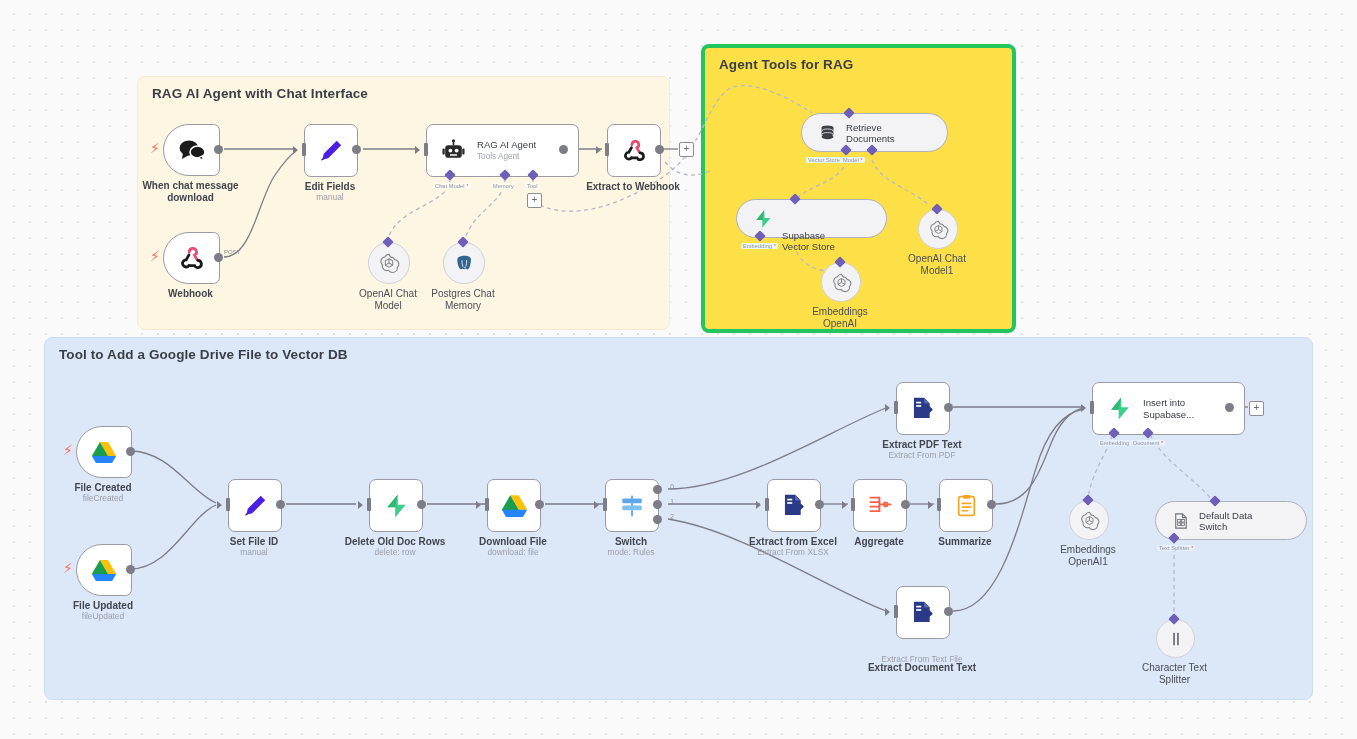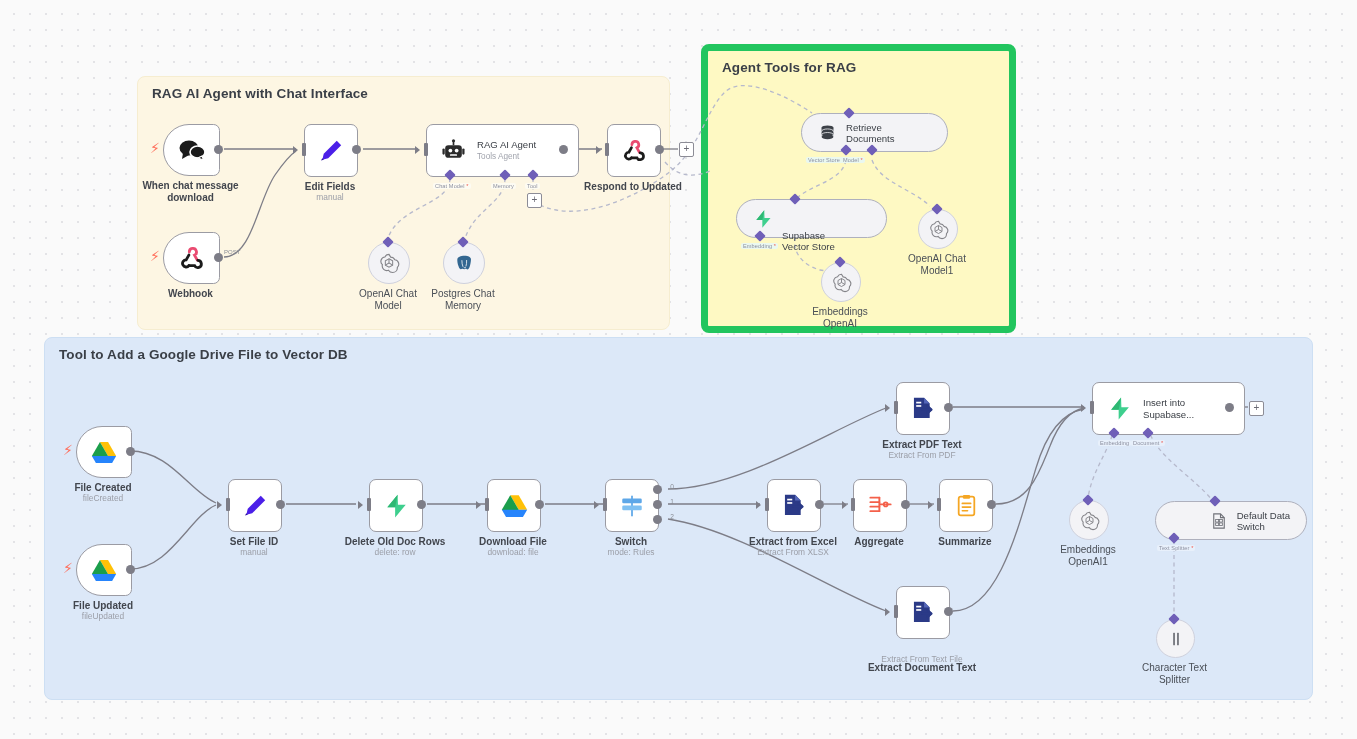--- a/index.html
+++ b/index.html
@@ -13,21 +13,21 @@
   }
   #canvas{position:absolute;inset:0;}
 
   
   .sticky{position:absolute;border-radius:8px;box-sizing:border-box;}
   .sticky .sticky-title{
     position:absolute;left:14px;top:9px;
     font-size:13.5px;font-weight:600;color:#3a3f47;letter-spacing:.1px;
   }
   .sticky.yellow{background:#fdf6e3;border:1px solid #f6edd0;}
-  .sticky.green {background:#fef9c3;border:7px solid #22c55e;}
+  .sticky.green {background:#fde047;border:4px solid #22c55e;}
   .sticky.blue  {background:#dce8f8;border:1px solid #cddff3;}
 
   
   svg.edges{position:absolute;left:0;top:0;width:1357px;height:739px;overflow:visible;pointer-events:none;}
   .edge{fill:none;stroke:#7d7d87;stroke-width:1.3;}
   .edge-ai{fill:none;stroke:#b6b9cc;stroke-width:1.3;stroke-dasharray:4 3.5;}
 
   
   .node{position:absolute;box-sizing:border-box;}
 
@@ -230,21 +230,21 @@
     <div class="nbox" style="width:52px;height:51px;">
       <svg class="icon" width="25" height="25" viewBox="0 0 24 24">
         <path d="M9.5 6.5a3.3 3.3 0 1 1 4.8 2.9l2.6 4.6" fill="none" stroke="#ea4b71" stroke-width="2.6" stroke-linecap="round"></path>
         <path d="M17.4 14.2a3.3 3.3 0 1 1-3 4.8H9.2" fill="none" stroke="#1b1b1b" stroke-width="2.6" stroke-linecap="round"></path>
         <path d="M9.2 19a3.3 3.3 0 1 1-2.6-5.3l2.5-4.4" fill="none" stroke="#1b1b1b" stroke-width="2.6" stroke-linecap="round"></path>
       </svg>
     </div>
     <span class="arrow-in" style="left:-11px;top:21.5px;"></span>
     <span class="port-in" style="left:-2px;top:19px;"></span>
     <span class="port-out" style="right:-4.5px;top:21px;"></span>
-    <div class="nlabel" style="top:57px;">Respond to Updated</div>
+    <div class="nlabel" style="top:57px;">Extract to Webhook</div>
   </div>
   <div class="plusbtn" style="left:679px;top:142px;">+</div>
 
   <div class="node" style="left:368px;top:242px;width:40px;height:40px;">
     <div class="ncircle" style="width:40px;height:40px;">
       <svg class="icon" width="22" height="22" viewBox="0 0 24 24">
         <path d="M12 2.6c-2 0-3.7 1.1-4.5 2.8-1.9.2-3.5 1.5-4.1 3.3-.6 1.9 0 3.9 1.4 5.1-.5 1.8 0 3.8 1.4 5.1 1.4 1.3 3.4 1.7 5.2 1 1 1.5 2.7 2.5 4.6 2.5 2.8 0 5.1-2.2 5.1-5 0-.2 0-.4 0-.6 1.4-1.3 1.9-3.3 1.3-5.1-.6-1.8-2.2-3.1-4.1-3.3-.8-1.7-2.5-2.8-4.5-2.8z" fill="none" stroke="#848489" stroke-width="1.25"></path>
         <path d="M12 7.4l4 2.3v4.6l-4 2.3-4-2.3V9.7z" fill="none" stroke="#848489" stroke-width="1.1"></path>
         <path d="M12 7.4v4.6l4 2.3M12 12l-4 2.3" fill="none" stroke="#848489" stroke-width="1.1"></path>
       </svg>
@@ -550,21 +550,21 @@
       </svg>
     </div>
     <span class="diamond" style="left:15px;top:-4px;"></span>
     <div class="nlabel light" style="top:44px;">
       <span>Embeddings</span><br>
       <span>OpenAI1</span>
     </div>
   </div>
 
   <div class="node" style="left:1155px;top:501px;width:118px;height:37px;">
-    <div class="npill" style="width:118px;height:37px;justify-content:flex-end;">
+    <div class="npill" style="width:118px;height:37px;">
       <svg class="icon" width="18" height="18" viewBox="0 0 24 24">
         <path d="M5 2.5h9l5 5v14h-14z" fill="none" stroke="#6f7178" stroke-width="1.5"></path>
         <path d="M14 2.5v5h5" fill="none" stroke="#6f7178" stroke-width="1.5"></path>
         <rect x="7.5" y="10" width="4" height="3.4" fill="none" stroke="#6f7178" stroke-width="1.1"></rect>
         <rect x="12.5" y="10" width="4" height="3.4" fill="none" stroke="#6f7178" stroke-width="1.1"></rect>
         <rect x="7.5" y="14.6" width="4" height="3.4" fill="none" stroke="#6f7178" stroke-width="1.1"></rect>
         <rect x="12.5" y="14.6" width="4" height="3.4" fill="none" stroke="#6f7178" stroke-width="1.1"></rect>
       </svg>
       <div style="display:flex;flex-direction:column;">
         <span class="ntitle reg">Default Data</span>

